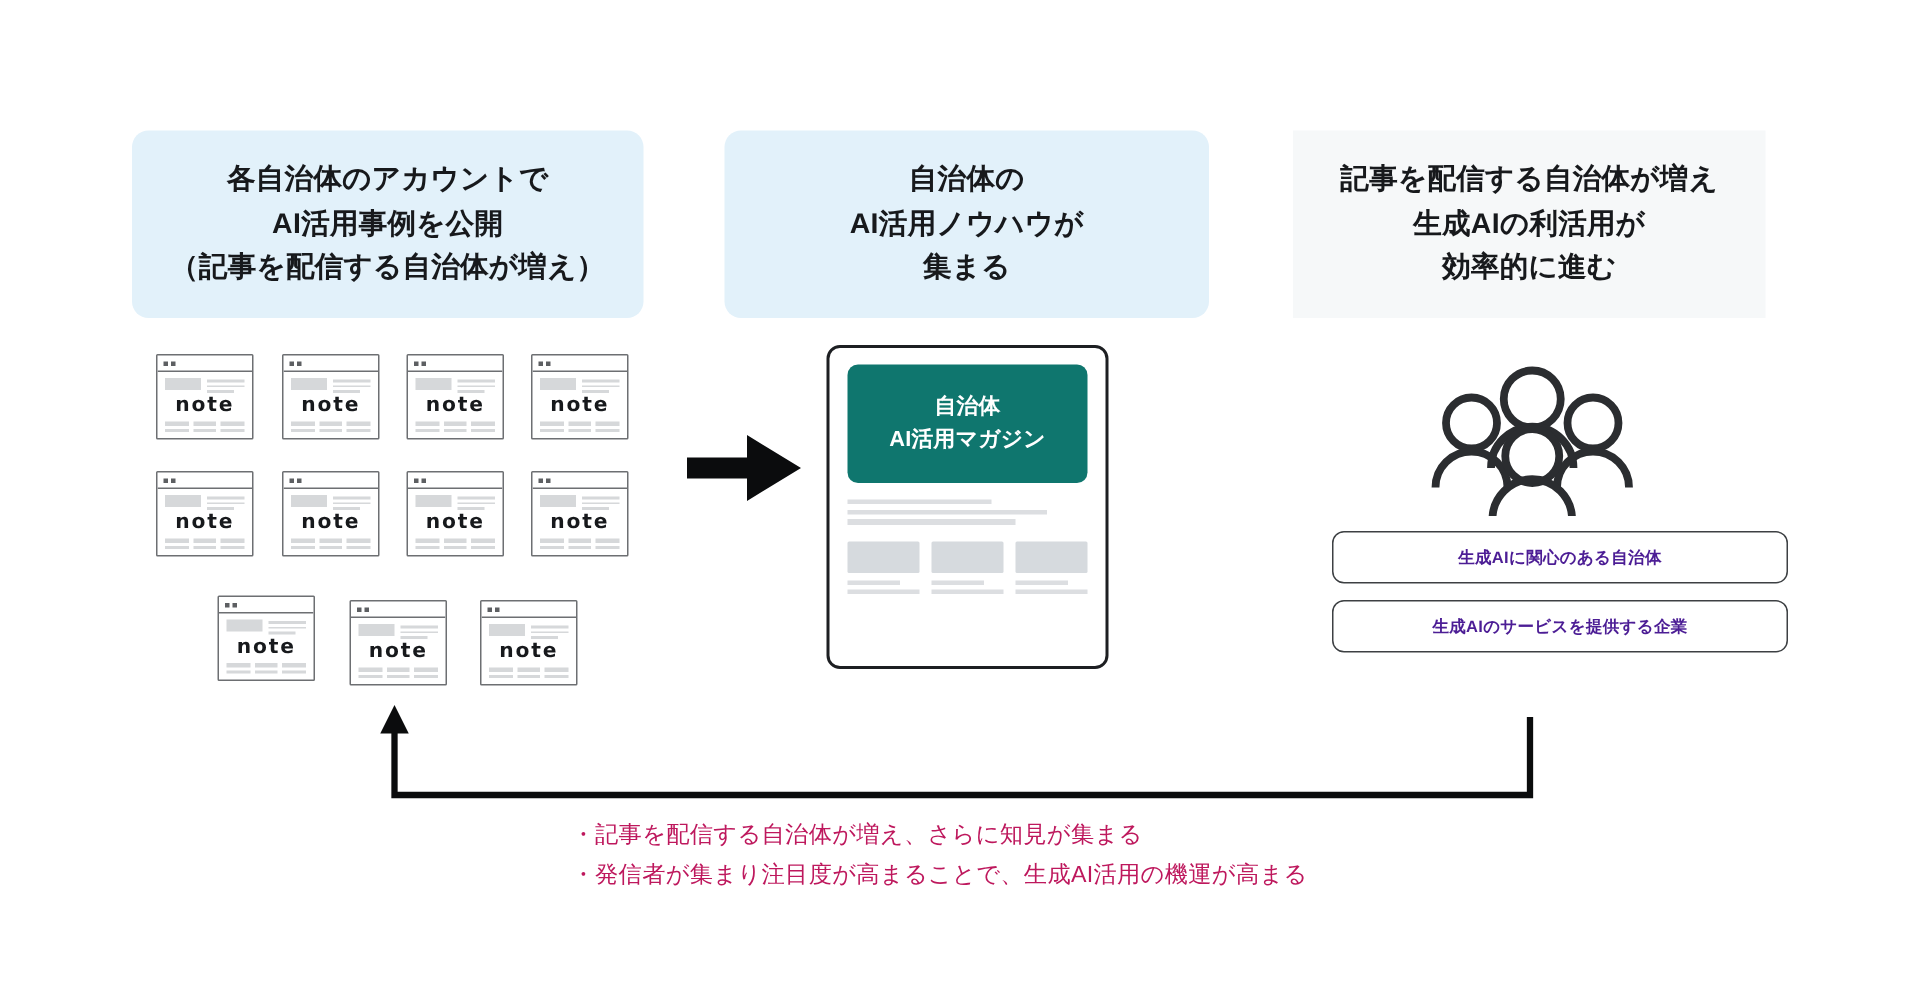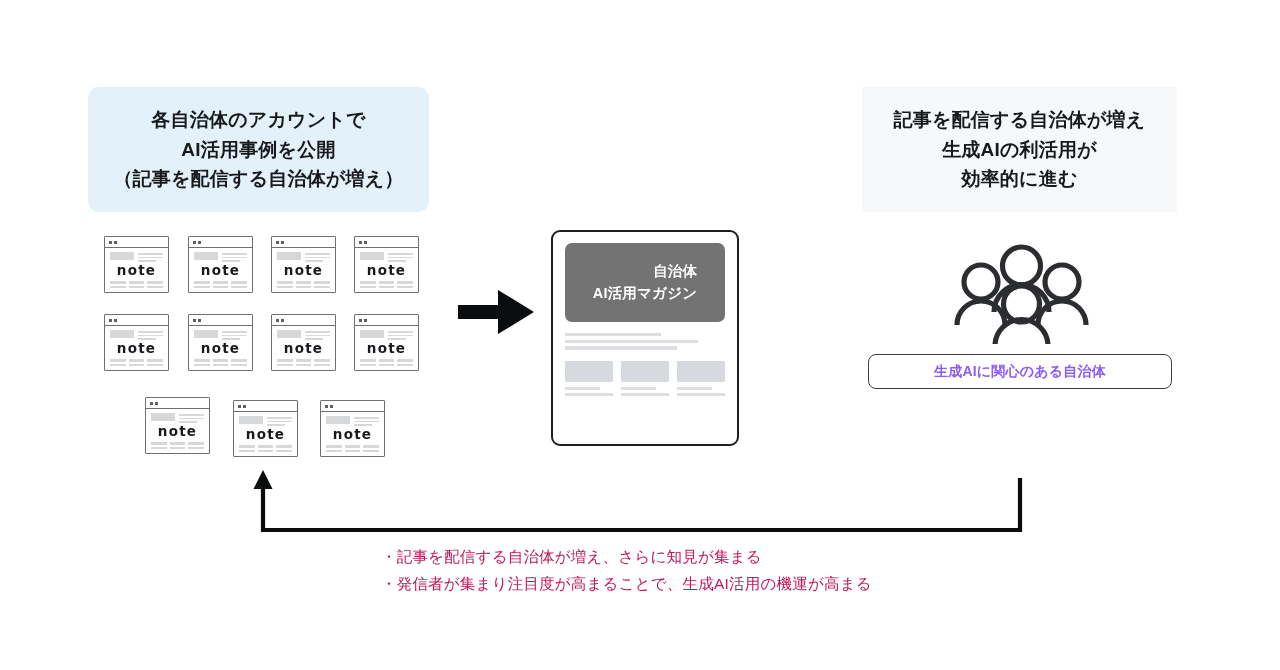--- a/index.html
+++ b/index.html
@@ -146,26 +146,26 @@
     width: 188px;
     height: 216px;
     background: #ffffff;
     border: 2.4px solid #1d1f22;
     border-radius: 9px;
     box-sizing: border-box;
     padding: 11px 12px;
   }
   .mag-head {
     height: 79px;
-    background: #737373;
+    background: #0f766e;
     border-radius: 7px;
     display: flex;
     align-items: center;
     justify-content: center;
-    text-align: right;
+    text-align: center;
     color: #ffffff;
     font-weight: bold;
     font-size: 14.5px;
     line-height: 1.5;
     white-space: pre-line;
     letter-spacing: 0.2px;
   }
   .mag-lines {
     margin-top: 11px;
     display: flex;
@@ -216,24 +216,25 @@
   
   .tag-box {
     position: absolute;
     display: flex;
     align-items: center;
     justify-content: center;
     background: #ffffff;
     border: 1.5px solid #3d4043;
     border-radius: 8px;
     font-weight: bold;
-    font-size: 14px;
+    font-size: 11px;
     letter-spacing: 0.2px;
-    color: #8b5cf6;
+    color: #4c1d95;
     box-sizing: border-box;
+    margin-left: 20px;
   }
   #tag-1 { left: 868px; top: 354px; width: 304px; height: 35px; }
   #tag-2 { left: 868px; top: 400px; width: 304px; height: 35px; }
 
   
   #feedback-loop {
     position: absolute;
     left: 250px;
     top: 468px;
     width: 790px;
@@ -254,20 +255,23 @@
 </style>
 </head>
 <body>
 
 <div class="stage">
 
   <div class="panel blue" id="panel-1">各自治体のアカウントで
 AI活用事例を公開
 （記事を配信する自治体が増え）</div>
 
+  <div class="panel blue" id="panel-2">自治体の
+AI活用ノウハウが
+集まる</div>
 
   <div class="panel gray" id="panel-3">記事を配信する自治体が増え
 生成AIの利活用が
 効率的に進む</div>
 
   <div id="note-grid">
       <div class="note-card" style="left: 104px; top: 236px;">
         <div class="nc-bar">
           <span class="nc-dot"></span>
           <span class="nc-dot"></span>
@@ -658,20 +662,21 @@
 
       <circle cx="77.5" cy="22" r="19"></circle>
       <path d="M50 68 a27.5 27.5 0 0 1 55 0"></path>
 
       <circle cx="77.5" cy="60" r="18"></circle>
       <path d="M51 102 a26.5 26.5 0 0 1 53 0"></path>
     </g>
   </svg>
 
   <div class="tag-box" id="tag-1">生成AIに関心のある自治体</div>
+  <div class="tag-box" id="tag-2">生成AIのサービスを提供する企業</div>
 
   <svg id="feedback-loop" viewBox="0 0 790 74">
     <path d="M13 20 L13 62 L770 62 L770 10" fill="none" stroke="#0b0c0d" stroke-width="4.2"></path>
     <path d="M13 2 L22.5 21 L3.5 21 Z" fill="#0b0c0d"></path>
   </svg>
 
   <div id="caption">・記事を配信する自治体が増え、さらに知見が集まる
 ・発信者が集まり注目度が高まることで、生成AI活用の機運が高まる</div>
 
 </div>

